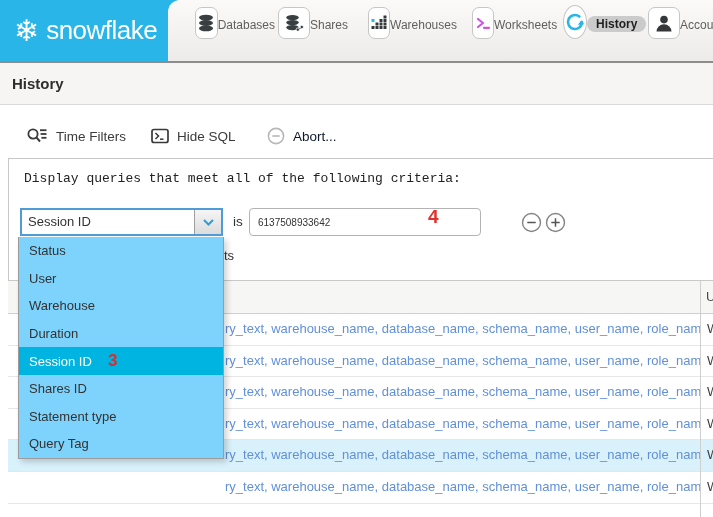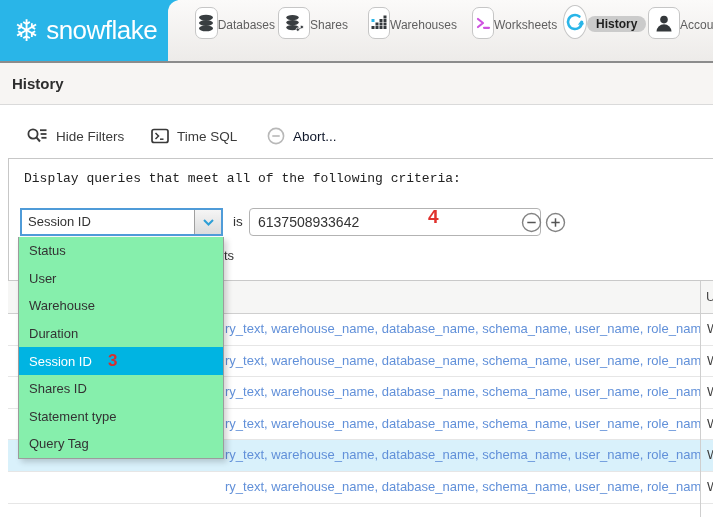--- a/index.html
+++ b/index.html
@@ -37,23 +37,23 @@
                 border-top:1px solid #c7c7c7;border-left:1px solid #c7c7c7;}
   #criteria-label{position:absolute;left:24px;top:171px;font-size:13px;color:#222;font-family:Liberation Mono, monospace;}
 
   #field-select{position:absolute;left:20px;top:208px;width:203px;height:28px;background:#fff;
                 border:2px solid #4f9bd8;box-sizing:border-box;z-index:6;}
   #field-select-value{position:absolute;left:6px;top:0;line-height:24px;font-size:13px;color:#333;}
   #field-select-arrow{position:absolute;right:0;top:0;bottom:0;width:26px;
                       background:linear-gradient(#f5f5f5,#dcdcdc);border-left:1px solid #a0a0a0;
                       display:flex;align-items:center;justify-content:center;}
   #operator-label{position:absolute;left:233px;top:214px;font-size:13.5px;color:#333;}
-  #value-input{position:absolute;left:249px;top:208px;width:292px;height:28px;box-sizing:border-box;
+  #value-input{position:absolute;left:249px;top:208px;width:232px;height:28px;box-sizing:border-box;
                border:1px solid #b3b3b3;border-radius:4px;font-family:"Liberation Sans",sans-serif;
-               font-size:14px;color:#333;padding:0 0 0 8px;outline:none;}
+               font-size:10px;color:#333;padding:0 0 0 8px;outline:none;}
   .annot{position:absolute;color:#e0312d;font-size:19px;font-weight:600;z-index:7;}
   #annot-4{left:428px;top:206px;}
   .icon-circle-btn{position:absolute;top:212px;width:21px;height:21px;cursor:pointer;}
   #minus-btn{left:521px;} #plus-btn{left:545px;}
   #partial-text{position:absolute;left:224px;top:248px;font-size:13px;color:#333;}
 
   
   #table{position:absolute;left:8px;top:280px;width:705px;height:237px;border-top:1px solid #c9c9c9;}
   #table-header{position:relative;height:32px;background:#f6f6f5;border-bottom:1px solid #cfcfcf;}
   #table-header .col-div{position:absolute;left:692px;top:0;bottom:0;width:1px;background:#cfcfcf;}
@@ -61,21 +61,21 @@
   .trow{position:relative;height:30.6px;border-bottom:1px solid #e6e6e6;background:#fff;}
   .trow.hl{background:#d9f1fb;}
   .trow .cell-q{position:absolute;left:0;width:692px;overflow:hidden;white-space:nowrap;
                 line-height:30.6px;font-size:13px;color:#6190d9;padding-left:217px;box-sizing:border-box;cursor:pointer;}
   .trow .cell-u{position:absolute;left:692px;right:0;top:0;bottom:-1px;border-left:1px solid #cfcfcf;
                 padding-left:6px;line-height:30.6px;font-size:13px;color:#3c3c3c;}
   .trow-stub{position:relative;height:13px;background:#fff;}
   .trow-stub .cell-u{position:absolute;left:692px;right:0;top:0;bottom:0;border-left:1px solid #cfcfcf;}
 
   
-  #field-menu{position:absolute;left:18px;top:237px;width:204px;background:#86efac;z-index:5;
+  #field-menu{position:absolute;left:18px;top:237px;width:204px;background:#7dd3fc;z-index:5;
               border:1px solid #9c9c9c;border-top:none;box-shadow:3px 3px 6px rgba(0,0,0,.18);}
   .menu-item{height:27.6px;line-height:27.6px;padding-left:10px;font-size:13px;color:#333;cursor:pointer;}
   .menu-item.selected{background:#00b4e2;color:#fff;}
   .menu-item .annot-inline{color:#d53030;font-size:17px;font-weight:600;margin-left:16px;}
 
   svg{display:block;}
 </style>
 </head>
 <body>
 
@@ -173,32 +173,32 @@
   <div class="tool" style="left:26px;">
     <span>
       <svg width="23" height="20" viewBox="0 0 23 20">
         <circle cx="7" cy="8" r="4.6" fill="none" stroke="#3a3a3a" stroke-width="1.8"></circle>
         <line x1="10.4" y1="11.4" x2="14" y2="15.5" stroke="#3a3a3a" stroke-width="2"></line>
         <line x1="14" y1="4.2" x2="20.5" y2="4.2" stroke="#3a3a3a" stroke-width="1.8"></line>
         <line x1="14.6" y1="8" x2="20.5" y2="8" stroke="#3a3a3a" stroke-width="1.8"></line>
         <line x1="15.4" y1="11.8" x2="20.5" y2="11.8" stroke="#3a3a3a" stroke-width="1.8"></line>
       </svg>
     </span>
-    <span>Hide Filters</span>
+    <span>Time Filters</span>
   </div>
 
   <div class="tool" style="left:150px;">
     <span>
       <svg width="20" height="20" viewBox="0 0 20 20">
         <rect x="2" y="3.5" width="16" height="13" rx="2" fill="none" stroke="#3a3a3a" stroke-width="1.7"></rect>
         <polyline points="5.5,7 8.5,10 5.5,13" fill="none" stroke="#3a3a3a" stroke-width="1.5"></polyline>
         <line x1="10" y1="13.2" x2="13.5" y2="13.2" stroke="#3a3a3a" stroke-width="1.5"></line>
       </svg>
     </span>
-    <span>Time SQL</span>
+    <span>Hide SQL</span>
   </div>
 
   <div class="tool disabled" style="left:266px;">
     <span>
       <svg width="20" height="20" viewBox="0 0 20 20">
         <circle cx="10" cy="10" r="7.6" fill="none" stroke="#b8b8b8" stroke-width="1.6"></circle>
         <line x1="6.3" y1="10" x2="13.7" y2="10" stroke="#b8b8b8" stroke-width="1.6"></line>
       </svg>
     </span>
     <span>Abort...</span>

